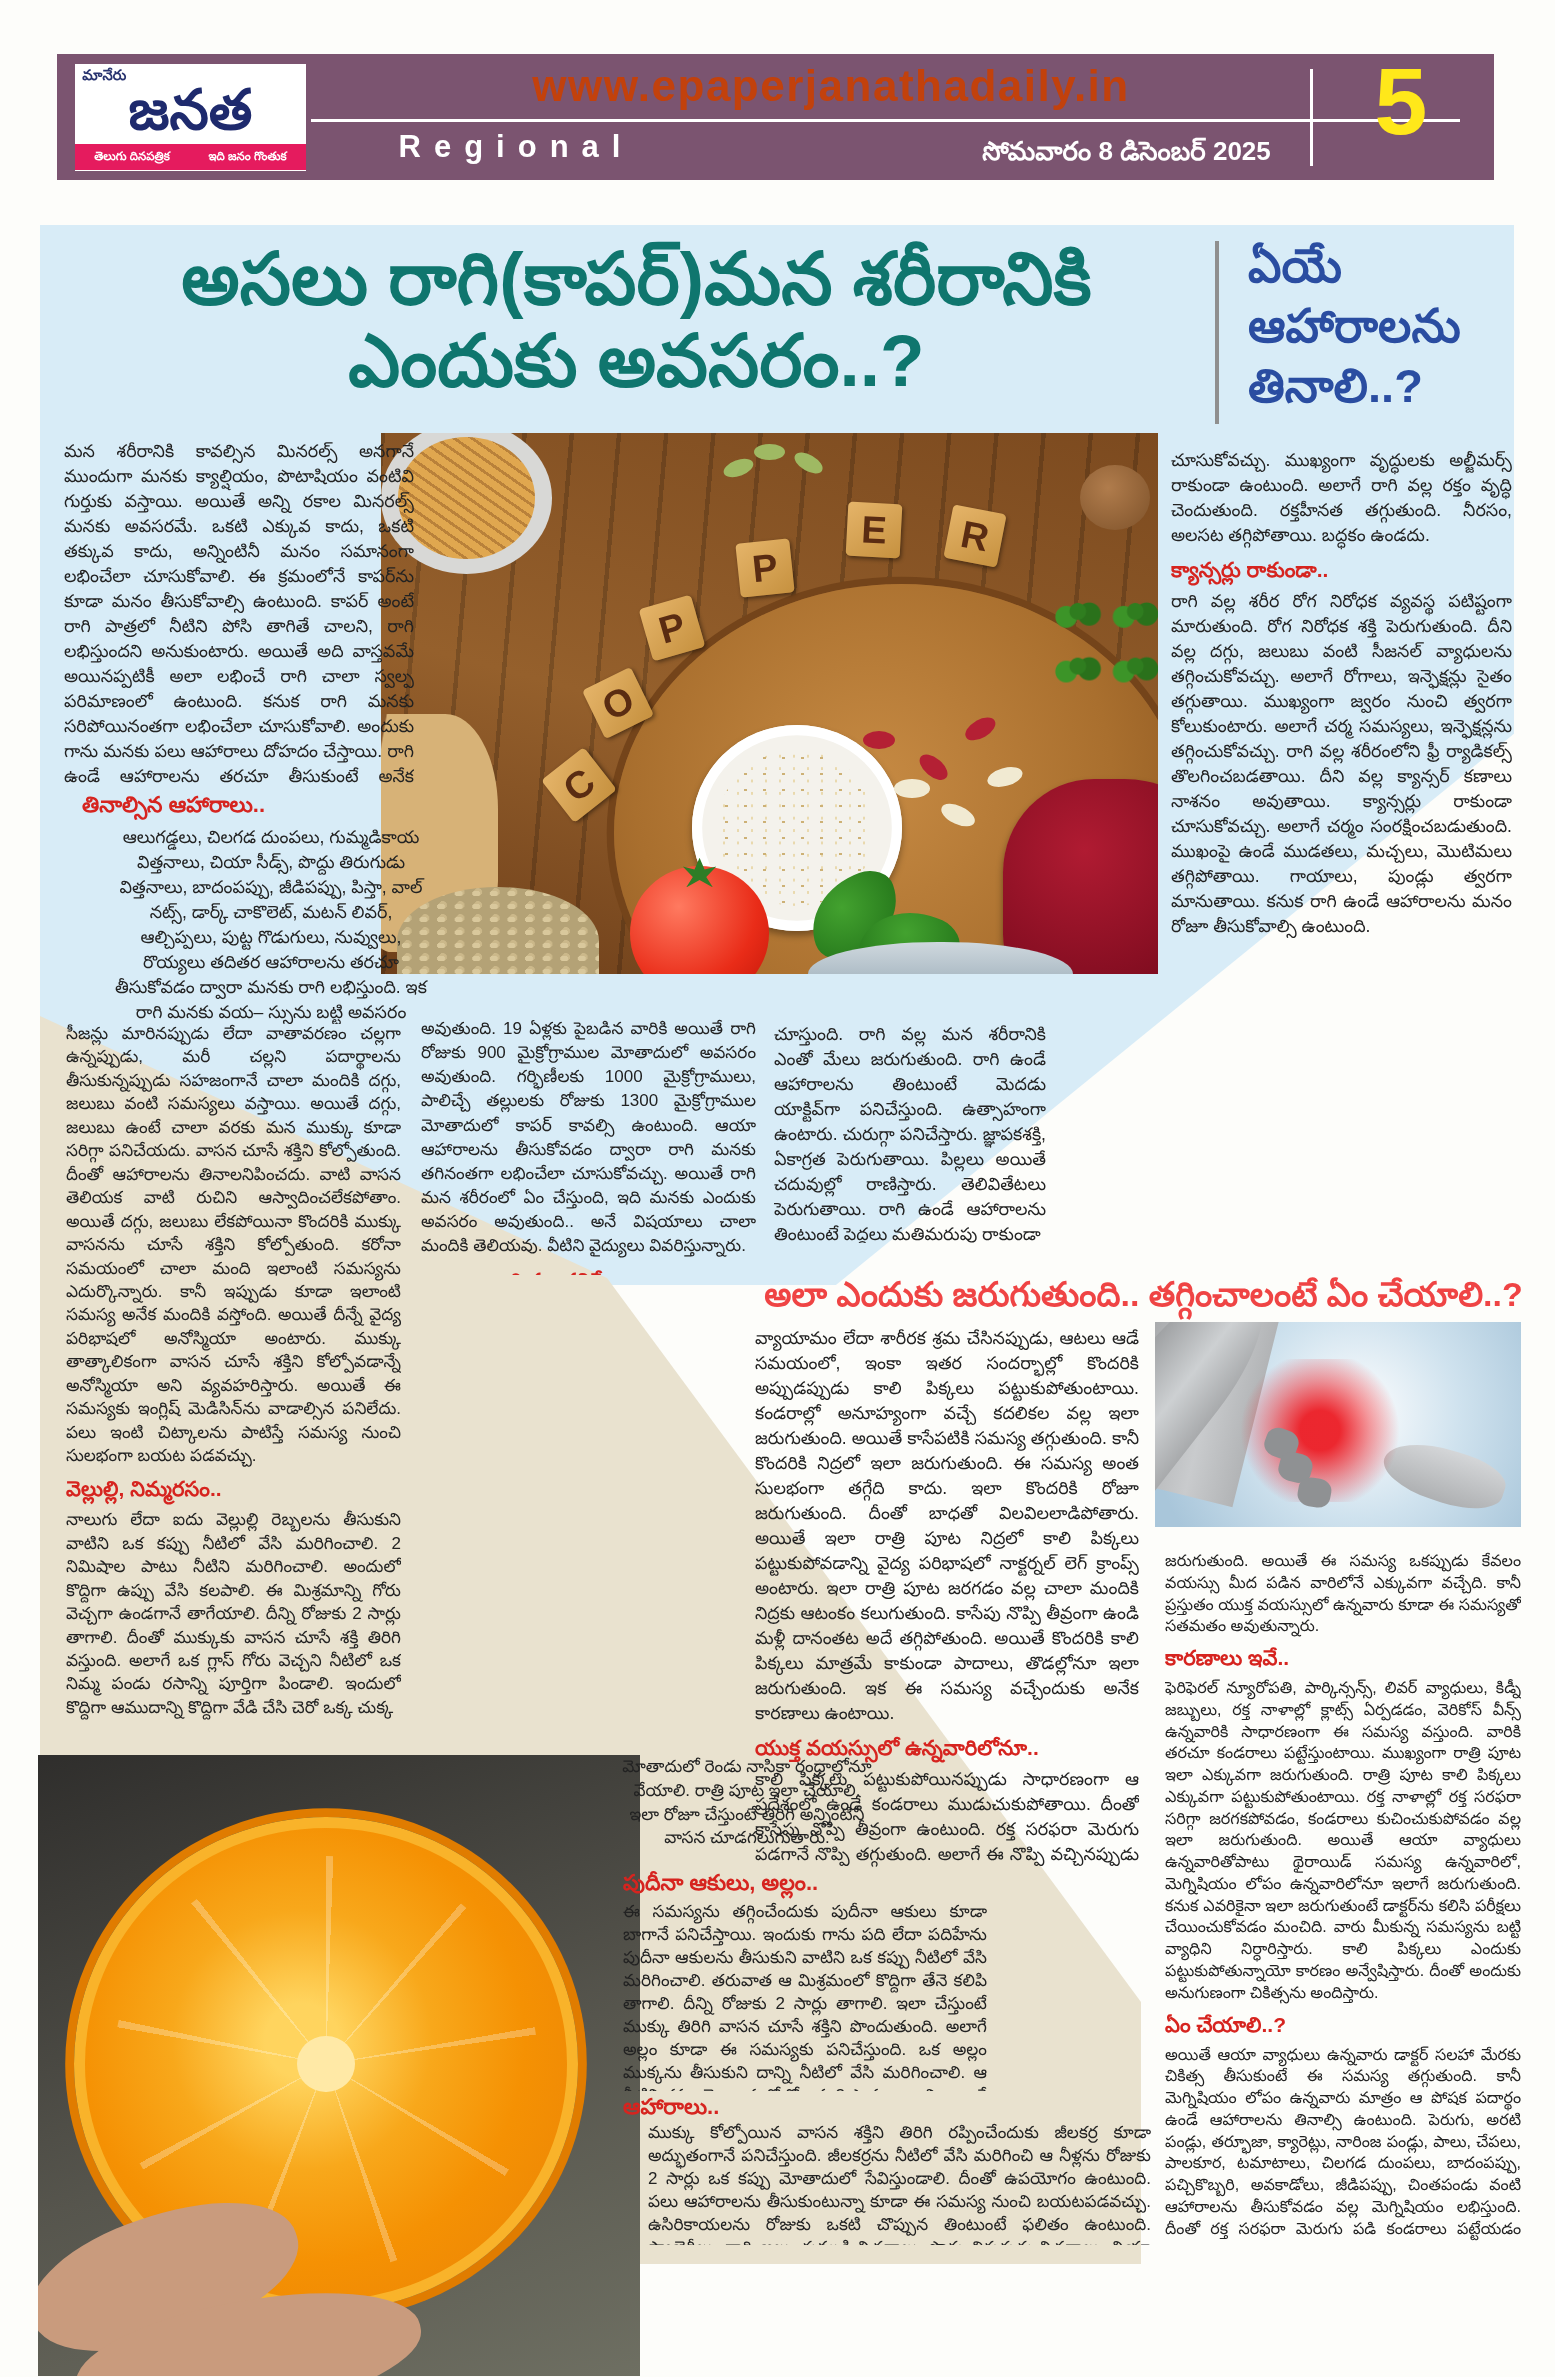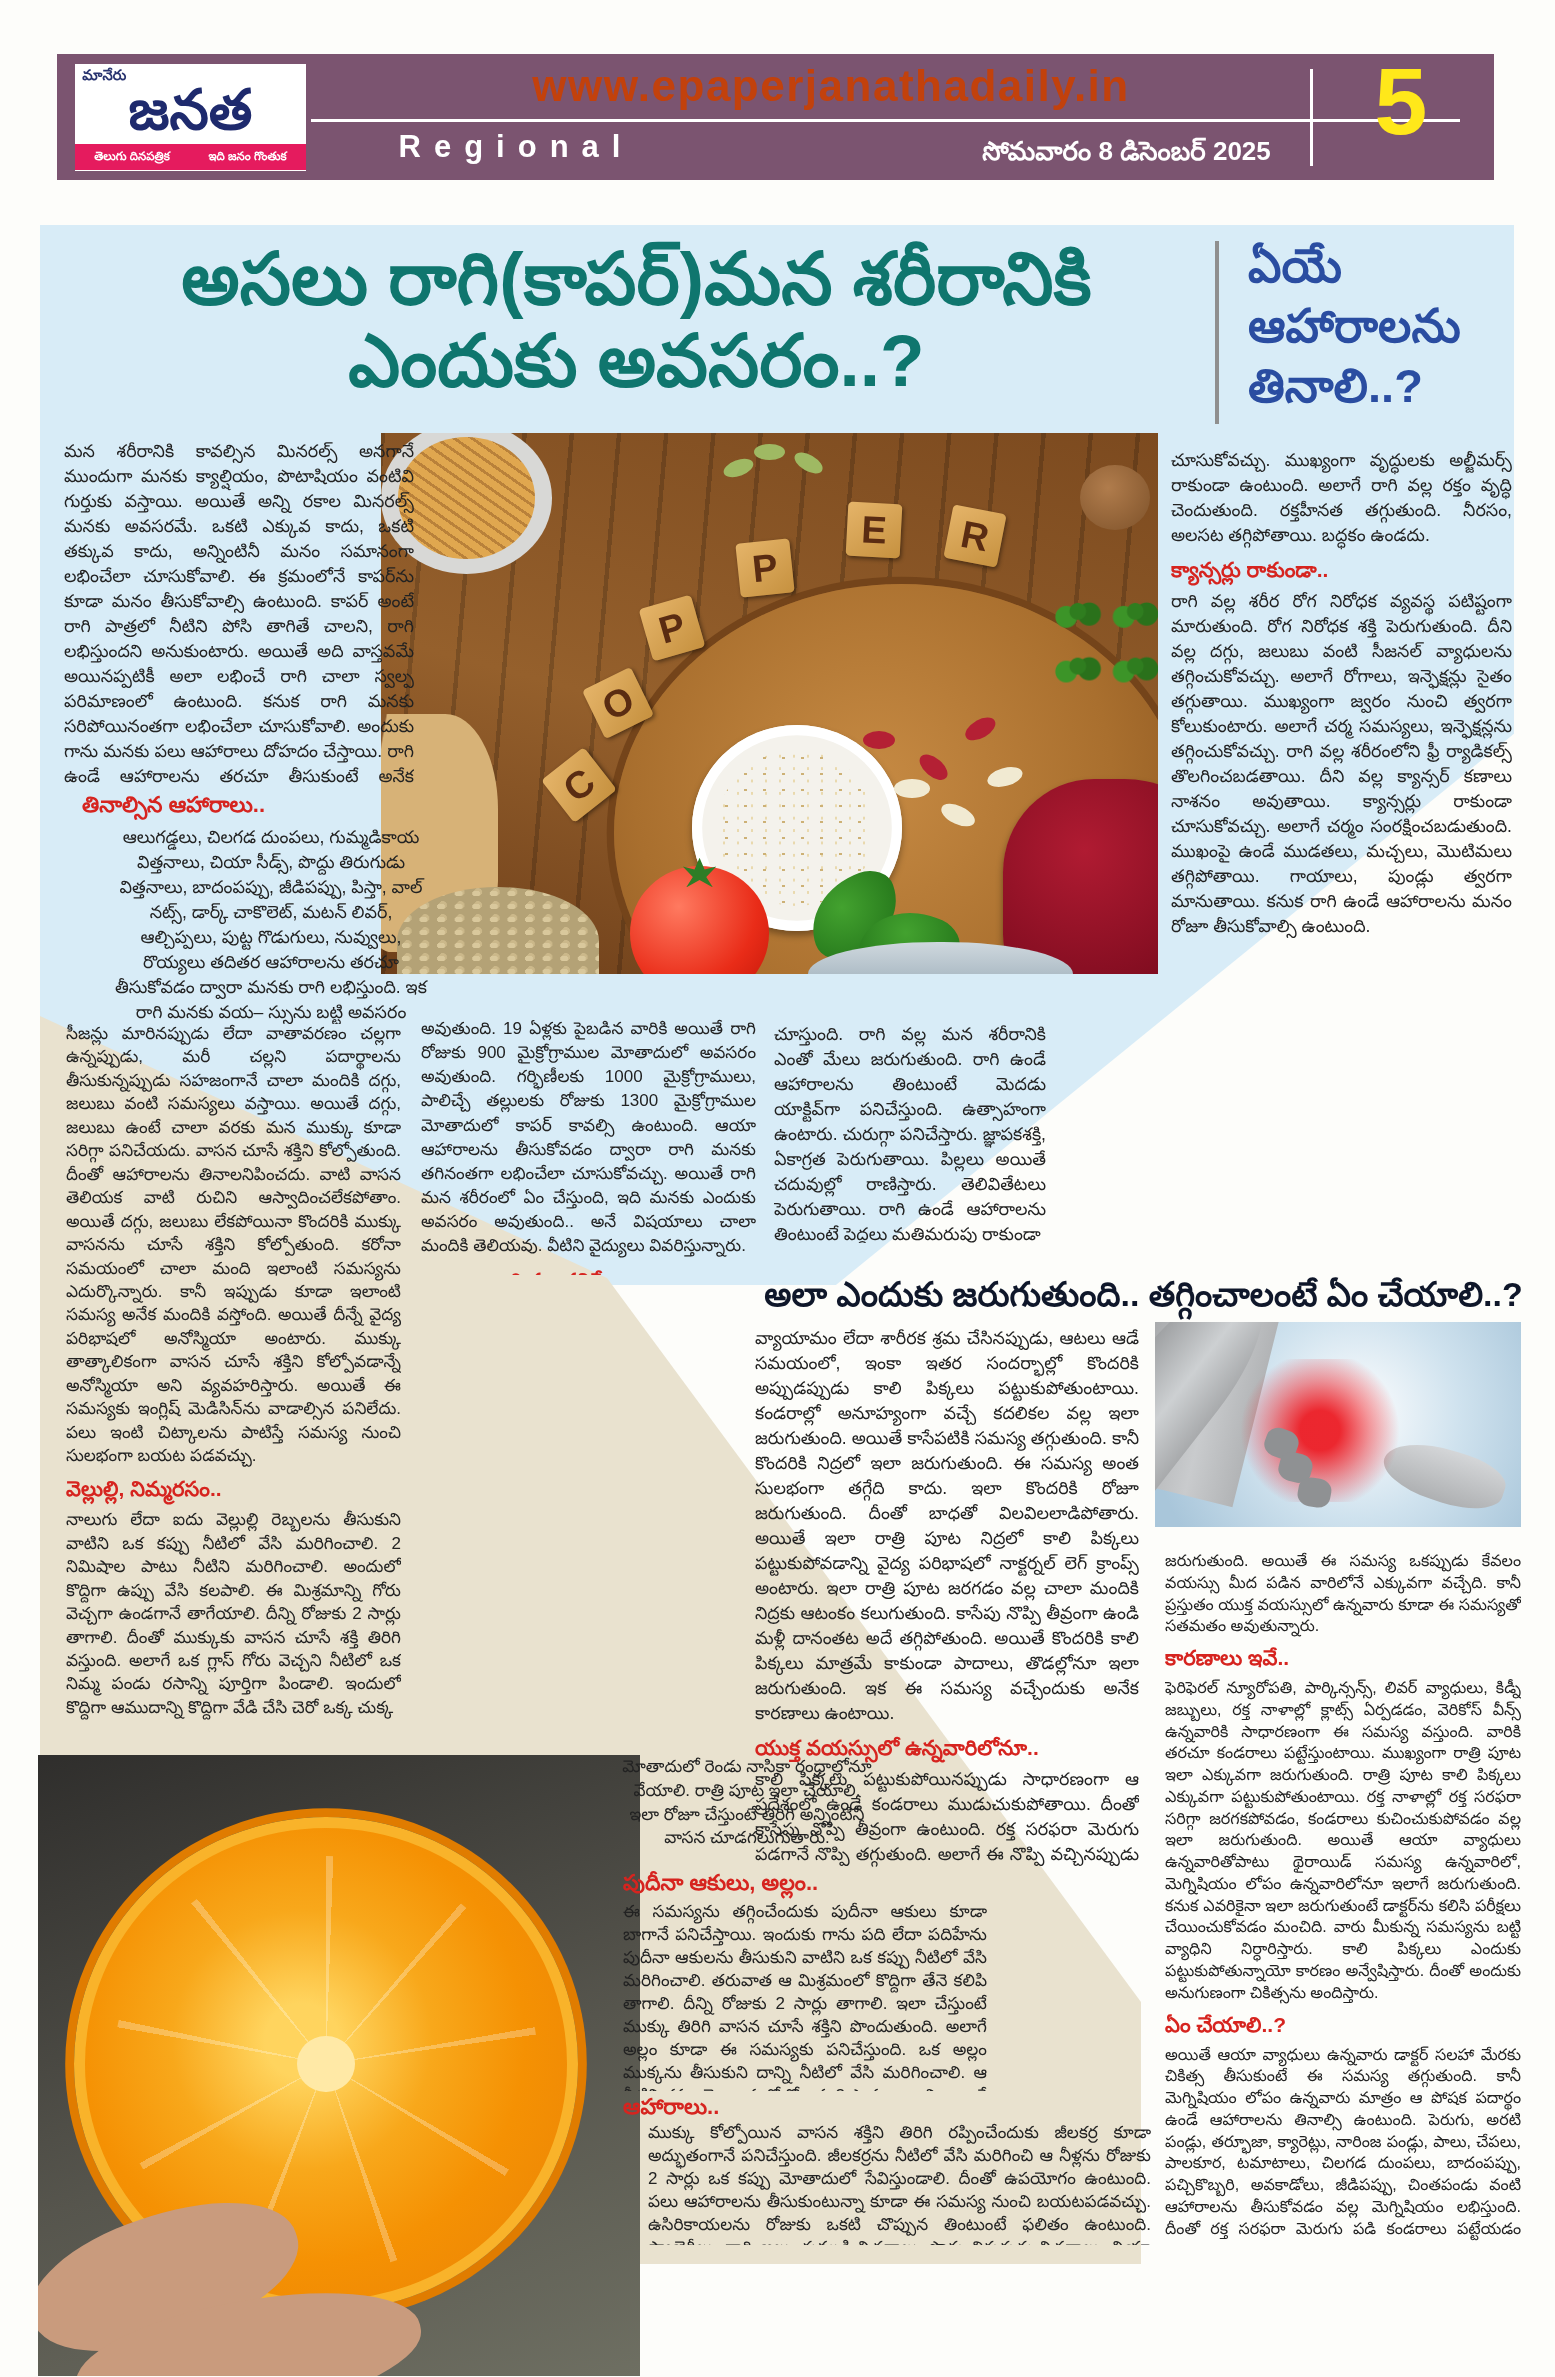--- a/index.html
+++ b/index.html
@@ -76,21 +76,21 @@
       background:linear-gradient(100deg,#8a5a2e 12%,#d7b277 13%);}
   #pasta-bowl{position:absolute;left:0%;top:-2%;width:22%;height:28%;border-radius:50%;background:#d8d8d6;overflow:hidden;}
   #pasta-bowl .pasta{position:absolute;inset:10%;border-radius:50%;background:repeating-linear-gradient(35deg,#e0a козак 0,#e0a74f 0 7.3px,#b9813a 7.3px 10.2px);}
   #seeds-heap{position:absolute;left:2%;top:84%;width:26%;height:20%;border-radius:50% 50% 0 0;
       background:radial-gradient(#d9c89c 30%,transparent 32%),radial-gradient(circle at 60% 40%,#cbb88a 30%,transparent 32%),#b4a276;background-size:17.6px 13px;}
   .pumpkin-seed{position:absolute;width:4%;height:3%;border-radius:50%;background:#9fb963;}
   #fish{position:absolute;left:55%;top:94%;width:34%;height:12%;border-radius:50%;background:linear-gradient(#cfd8de,#8fa3b0);}
 
   
   #a2-headline{left:929px;top:1038px;width:607px;text-align:center;font-size:70px;font-weight:800;color:#171717;line-height:1.1;z-index:3;}
-  #a2-subhead{left:754px;top:1275px;width:779px;text-align:center;font-size:34px;font-weight:800;color:#0f172a;z-index:3;}
+  #a2-subhead{left:754px;top:1275px;width:779px;text-align:center;font-size:34px;font-weight:800;color:#ef4444;z-index:3;}
   #a2-col1{left:755px;top:1326px;width:384px;height:543px;overflow:hidden;}
   #a2-col2{left:1165px;top:1550px;width:356px;height:691px;overflow:hidden;font-size:16px;line-height:1.36;}
   #leg-img{left:1155px;top:1322px;width:366px;height:205px;z-index:2;overflow:hidden;
       background:radial-gradient(circle at 55% 45%,#ffffff,#cfe2ee 45%,#a9c6da 90%);}
   #leg-thigh{position:absolute;left:-4%;top:-35%;width:34%;height:120%;background:linear-gradient(90deg,#a7a9ab,#c9cbcd 60%,#b2b4b6);transform:rotate(14deg);}
   #leg-calf{position:absolute;left:16%;top:-30%;width:26%;height:190%;border-radius:45%/30%;
       background:linear-gradient(90deg,#9fa1a3,#cdd0d2 55%,#a8aaac);transform:rotate(38deg);transform-origin:top left;}
   #leg-foot{position:absolute;left:62%;top:62%;width:34%;height:26%;border-radius:60% 40% 50% 50%;
       background:linear-gradient(#d4d6d8,#aeb0b2);transform:rotate(18deg);}
   #leg-pain{position:absolute;left:22%;top:18%;width:46%;height:70%;

